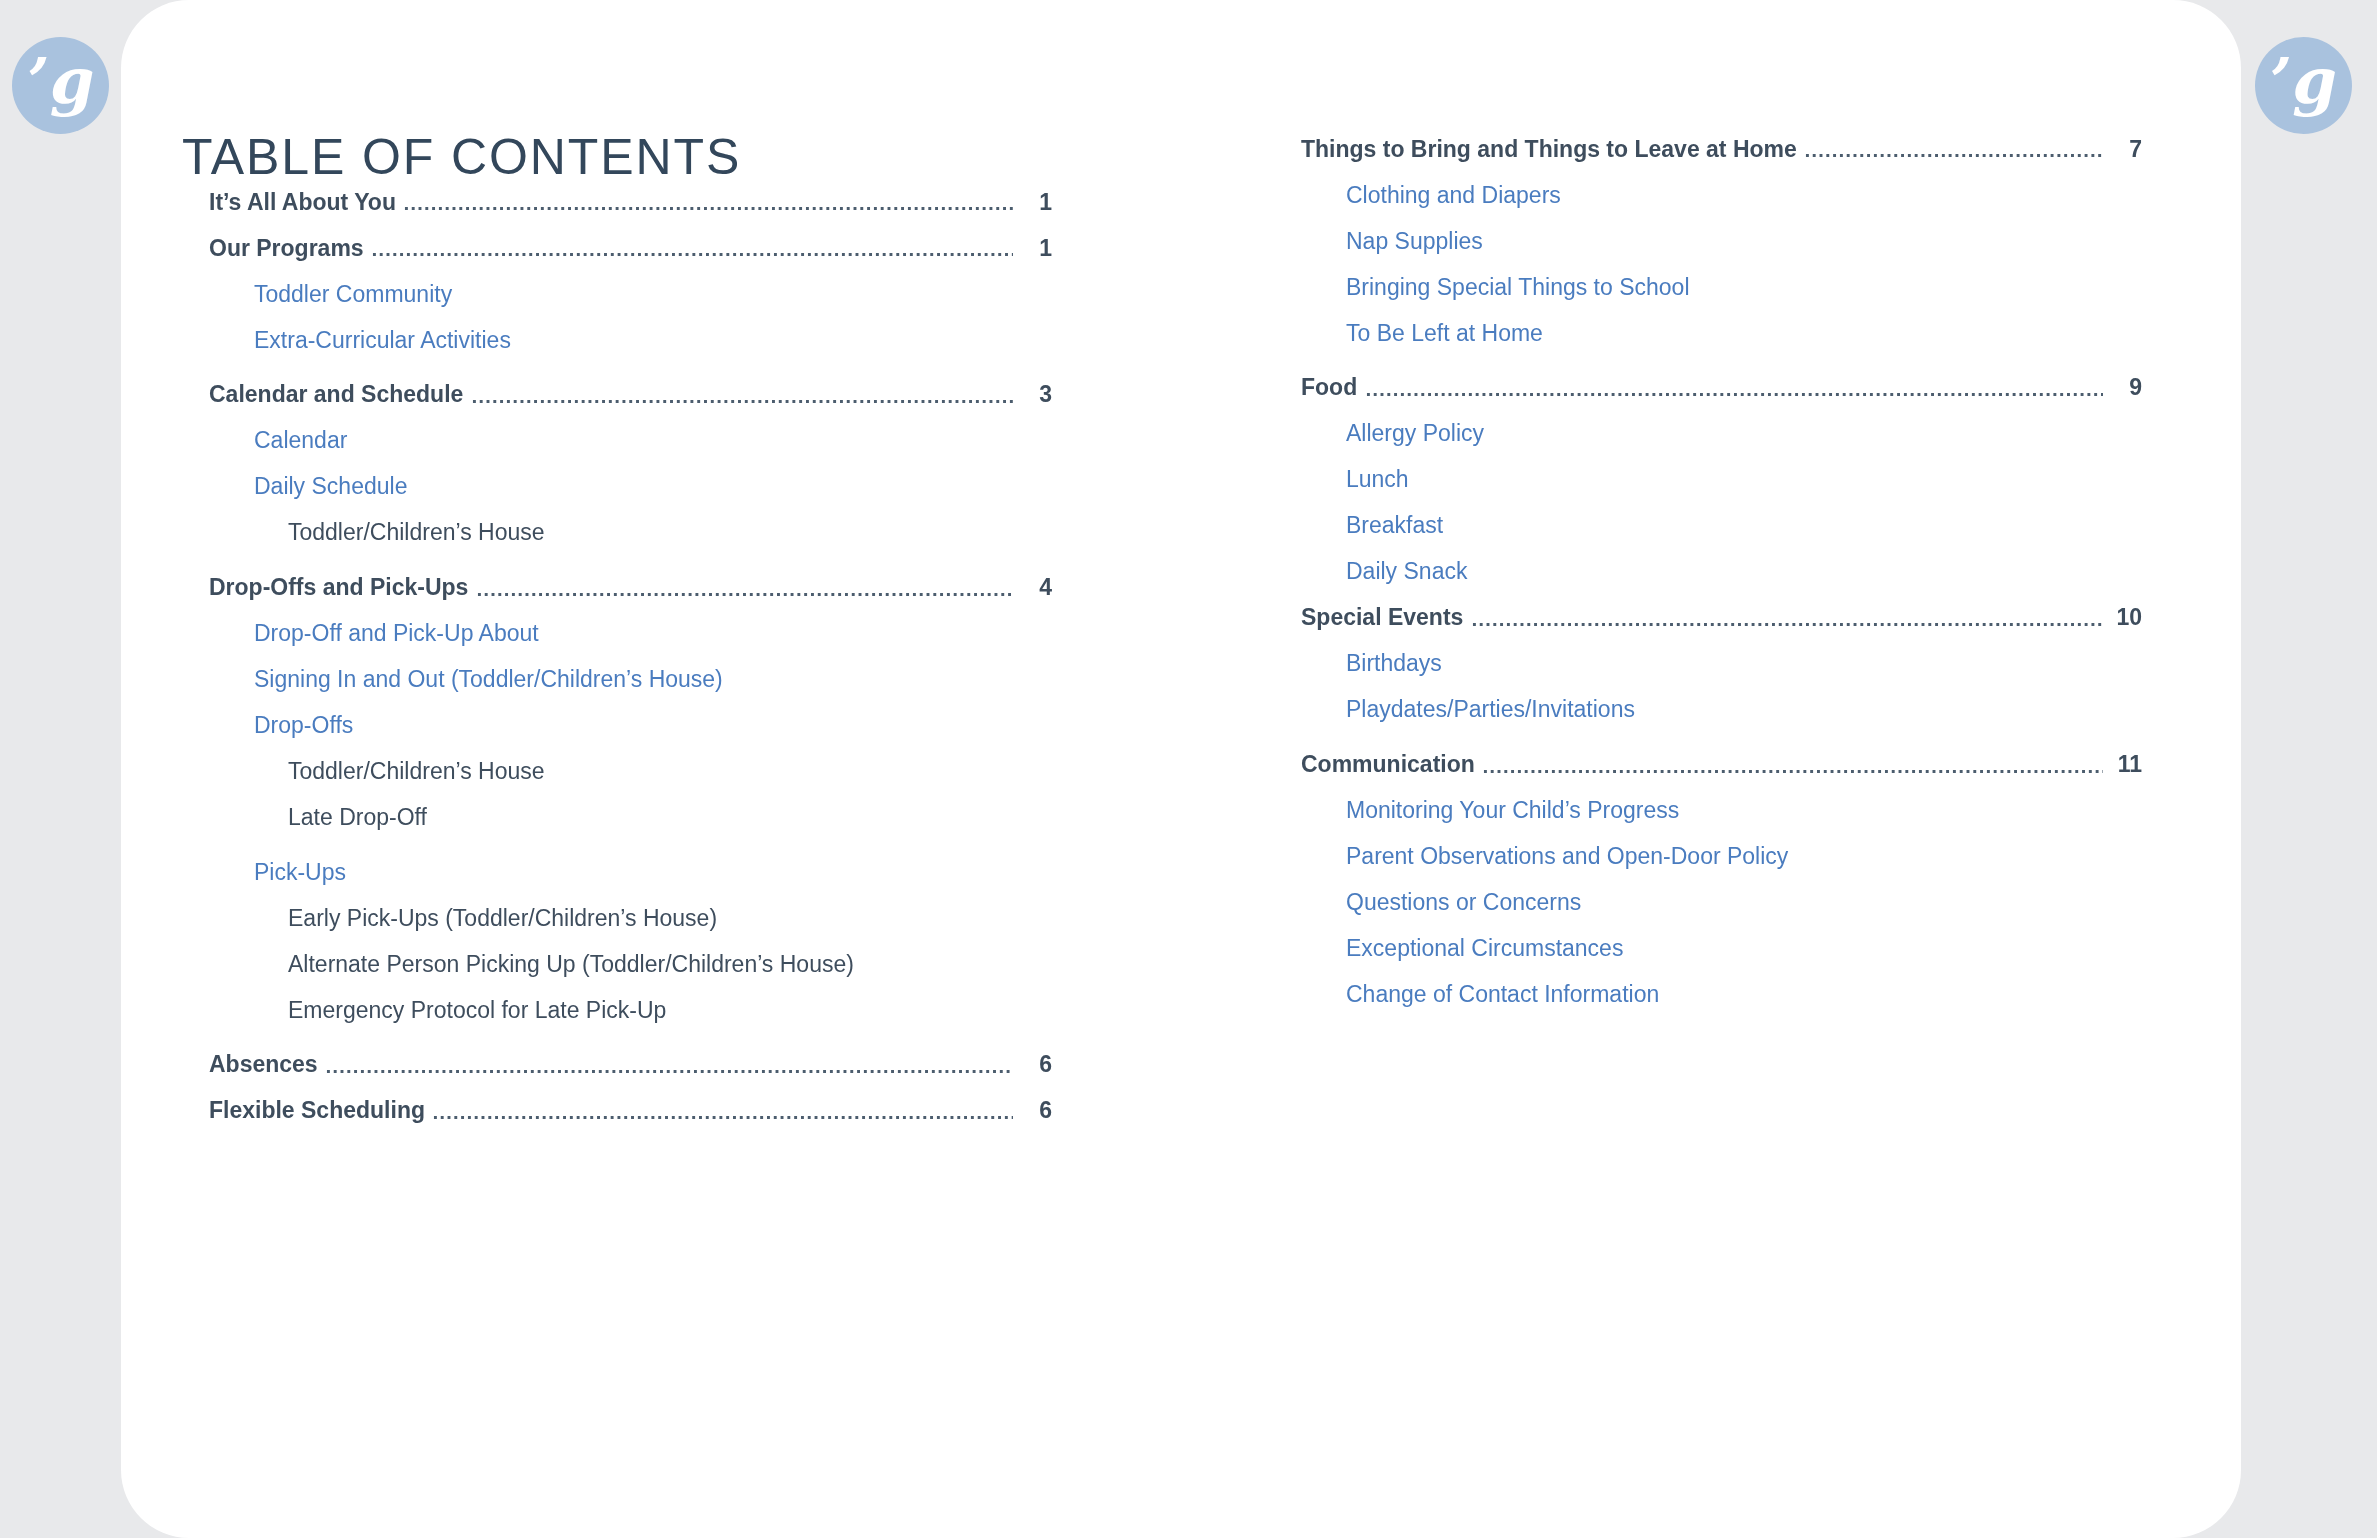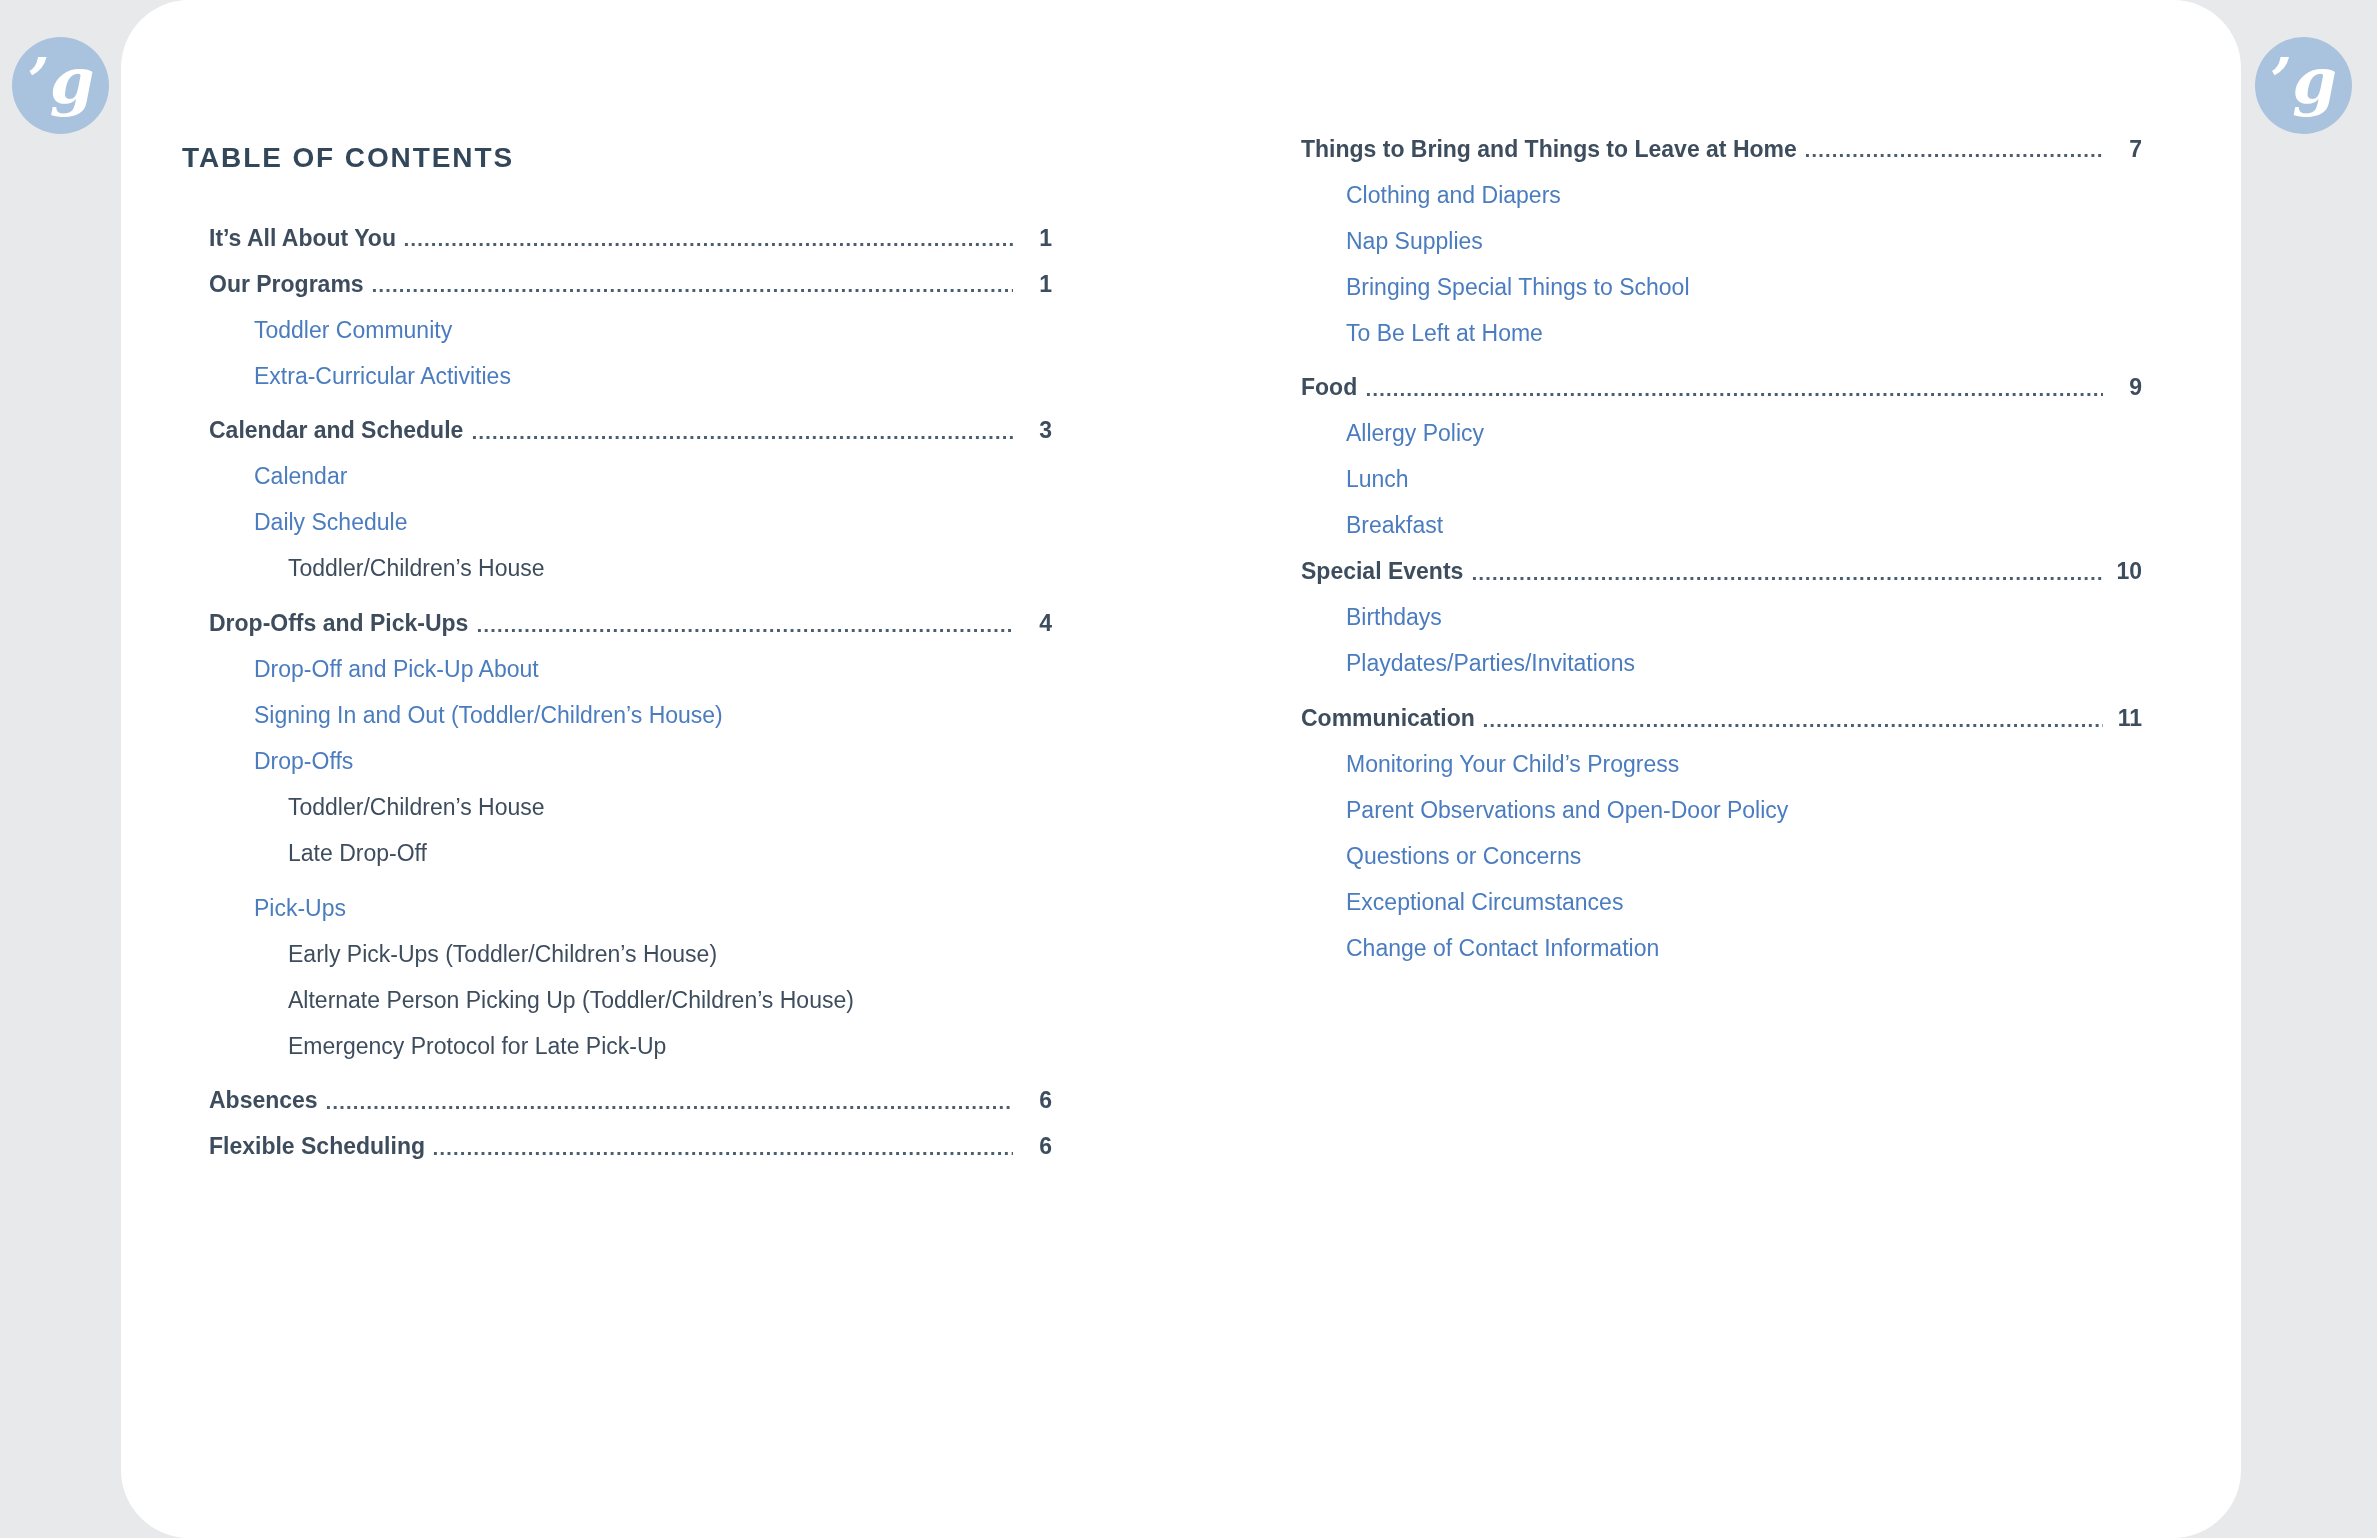--- a/index.html
+++ b/index.html
@@ -47,26 +47,25 @@
   }
 
   .col {
     position: absolute;
     z-index: 2;
   }
   .col-left  { left: 182px;  top: 136px; width: 870px; }
   .col-right { left: 1301px; top: 126px; width: 841px; }
 
   .toc-title {
-    font-size: 28px;
-    font-weight: 700;
+    font-size: 50px;
+    font-weight: 400;
     letter-spacing: 1.9px;
     color: var(--navy-dark, #33475b);
     line-height: 43px;
-    margin-bottom: 36px;
   }
 
   .toc-row {
     display: flex;
     align-items: center;
     height: 46px;
     font-size: 23px;
     color: var(--navy, #3e4d5d);
     white-space: nowrap;
   }
@@ -220,20 +219,23 @@
       </div>
       <div class="toc-row level-2 style-link">
         <span class="toc-label">Allergy Policy</span>
       </div>
       <div class="toc-row level-2 style-link">
         <span class="toc-label">Lunch</span>
       </div>
       <div class="toc-row level-2 style-link">
         <span class="toc-label">Breakfast</span>
       </div>
+      <div class="toc-row level-2 style-link">
+        <span class="toc-label">Daily Snack</span>
+      </div>
       <div class="toc-row level-1 style-section">
         <span class="toc-label">Special Events</span>
         <span class="leader"></span>
         <span class="toc-page">10</span>
       </div>
       <div class="toc-row level-2 style-link">
         <span class="toc-label">Birthdays</span>
       </div>
       <div class="toc-row level-2 style-link">
         <span class="toc-label">Playdates/Parties/Invitations</span>

